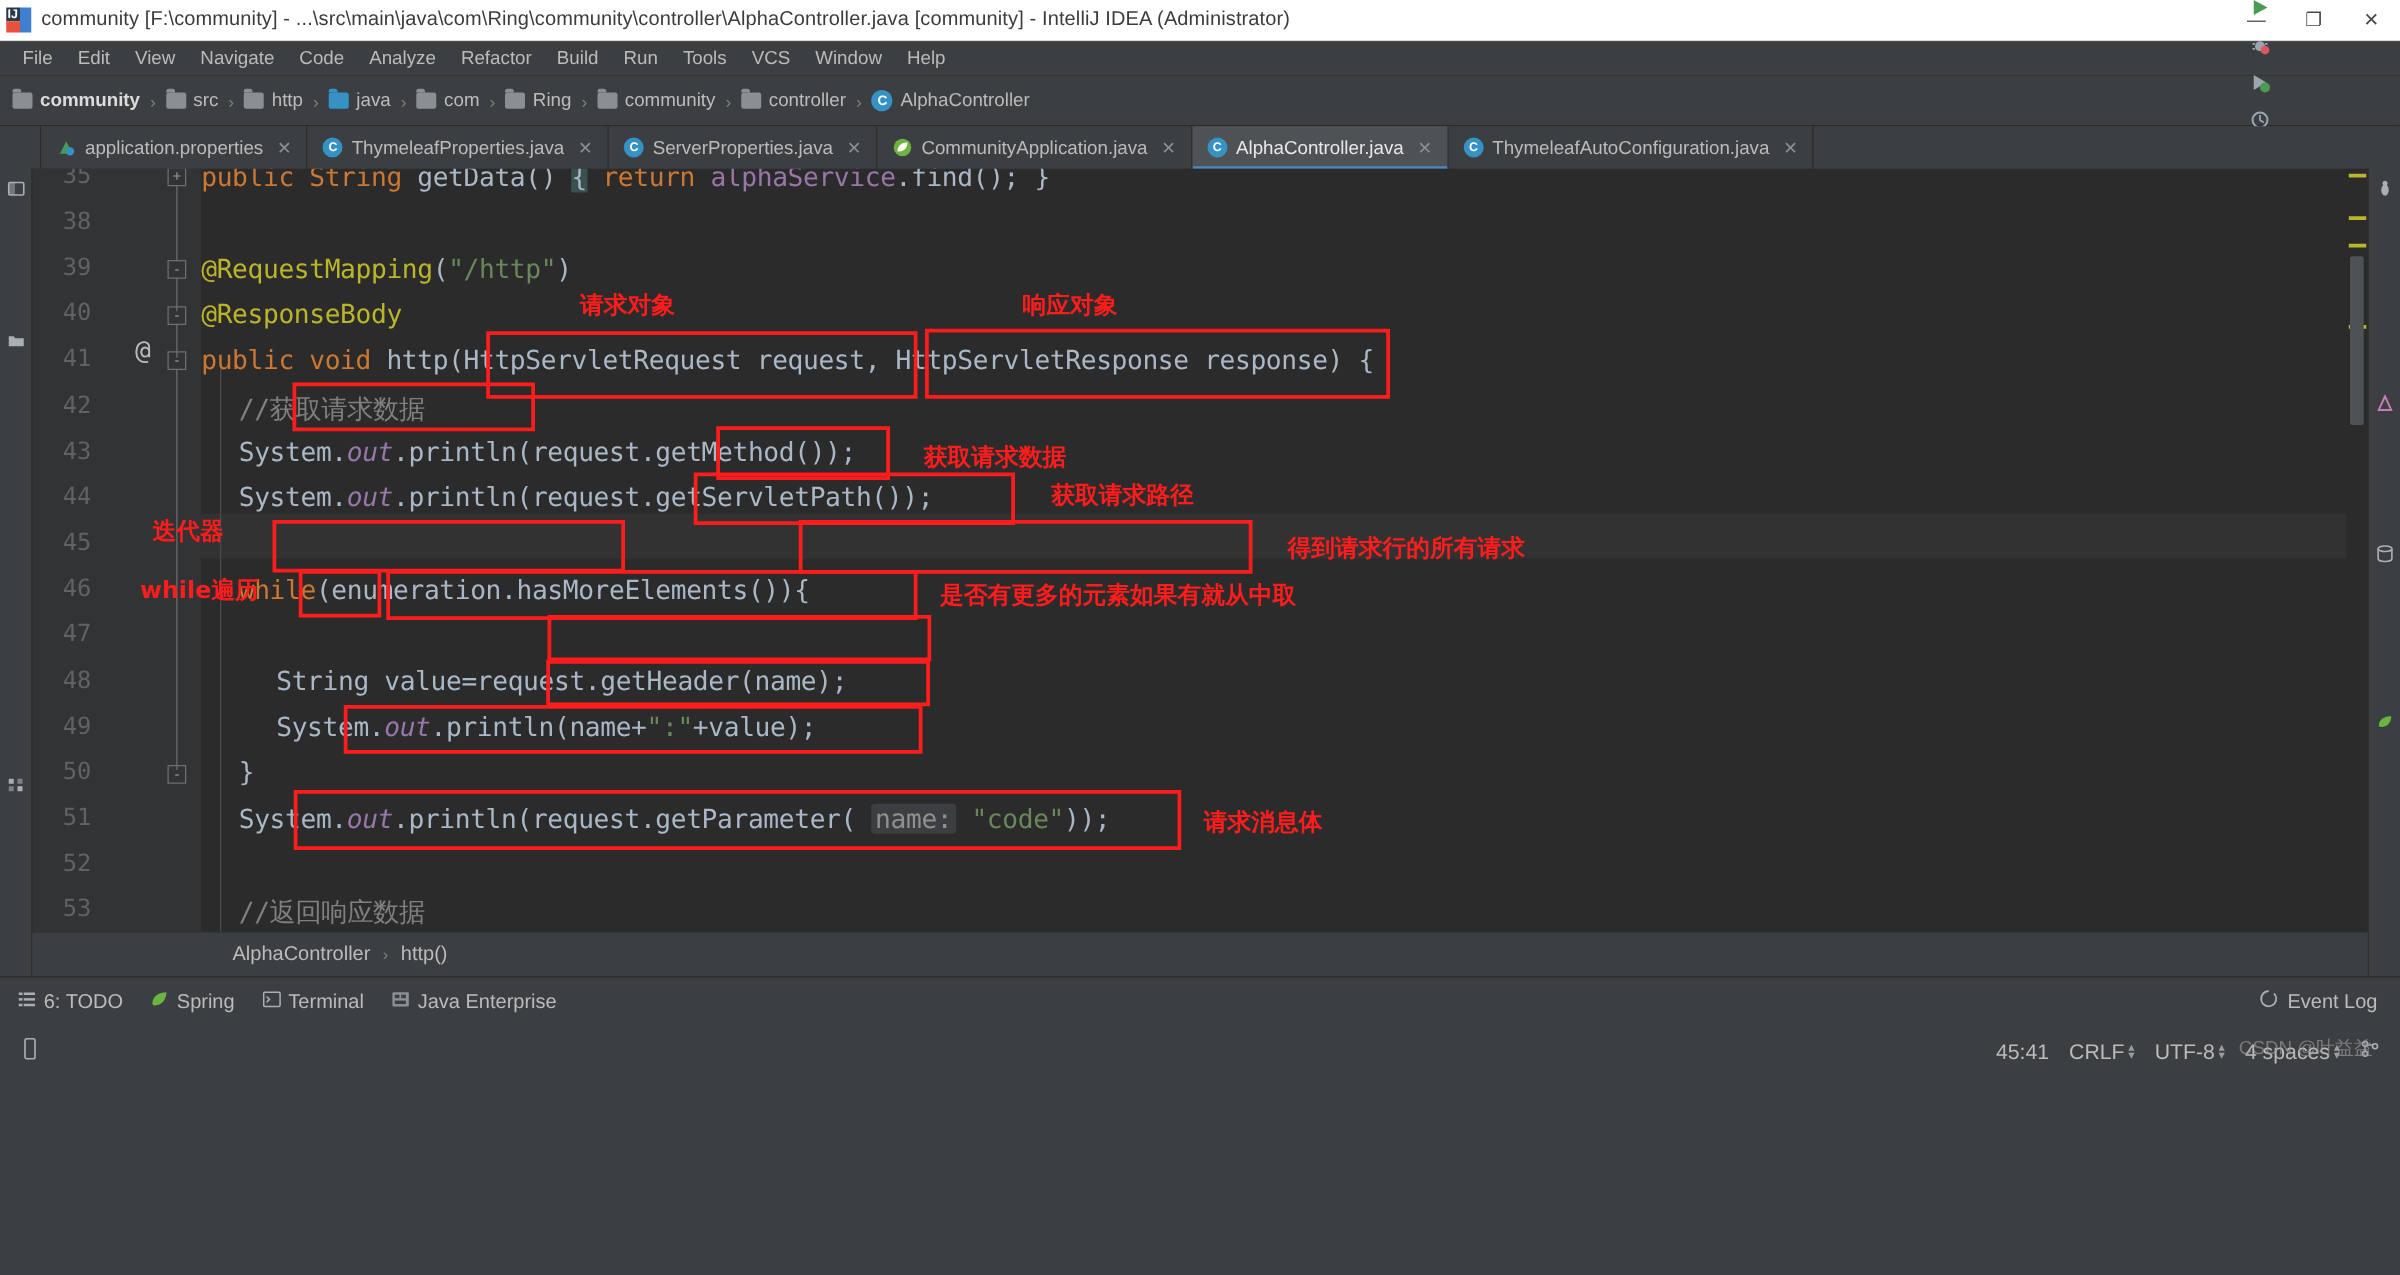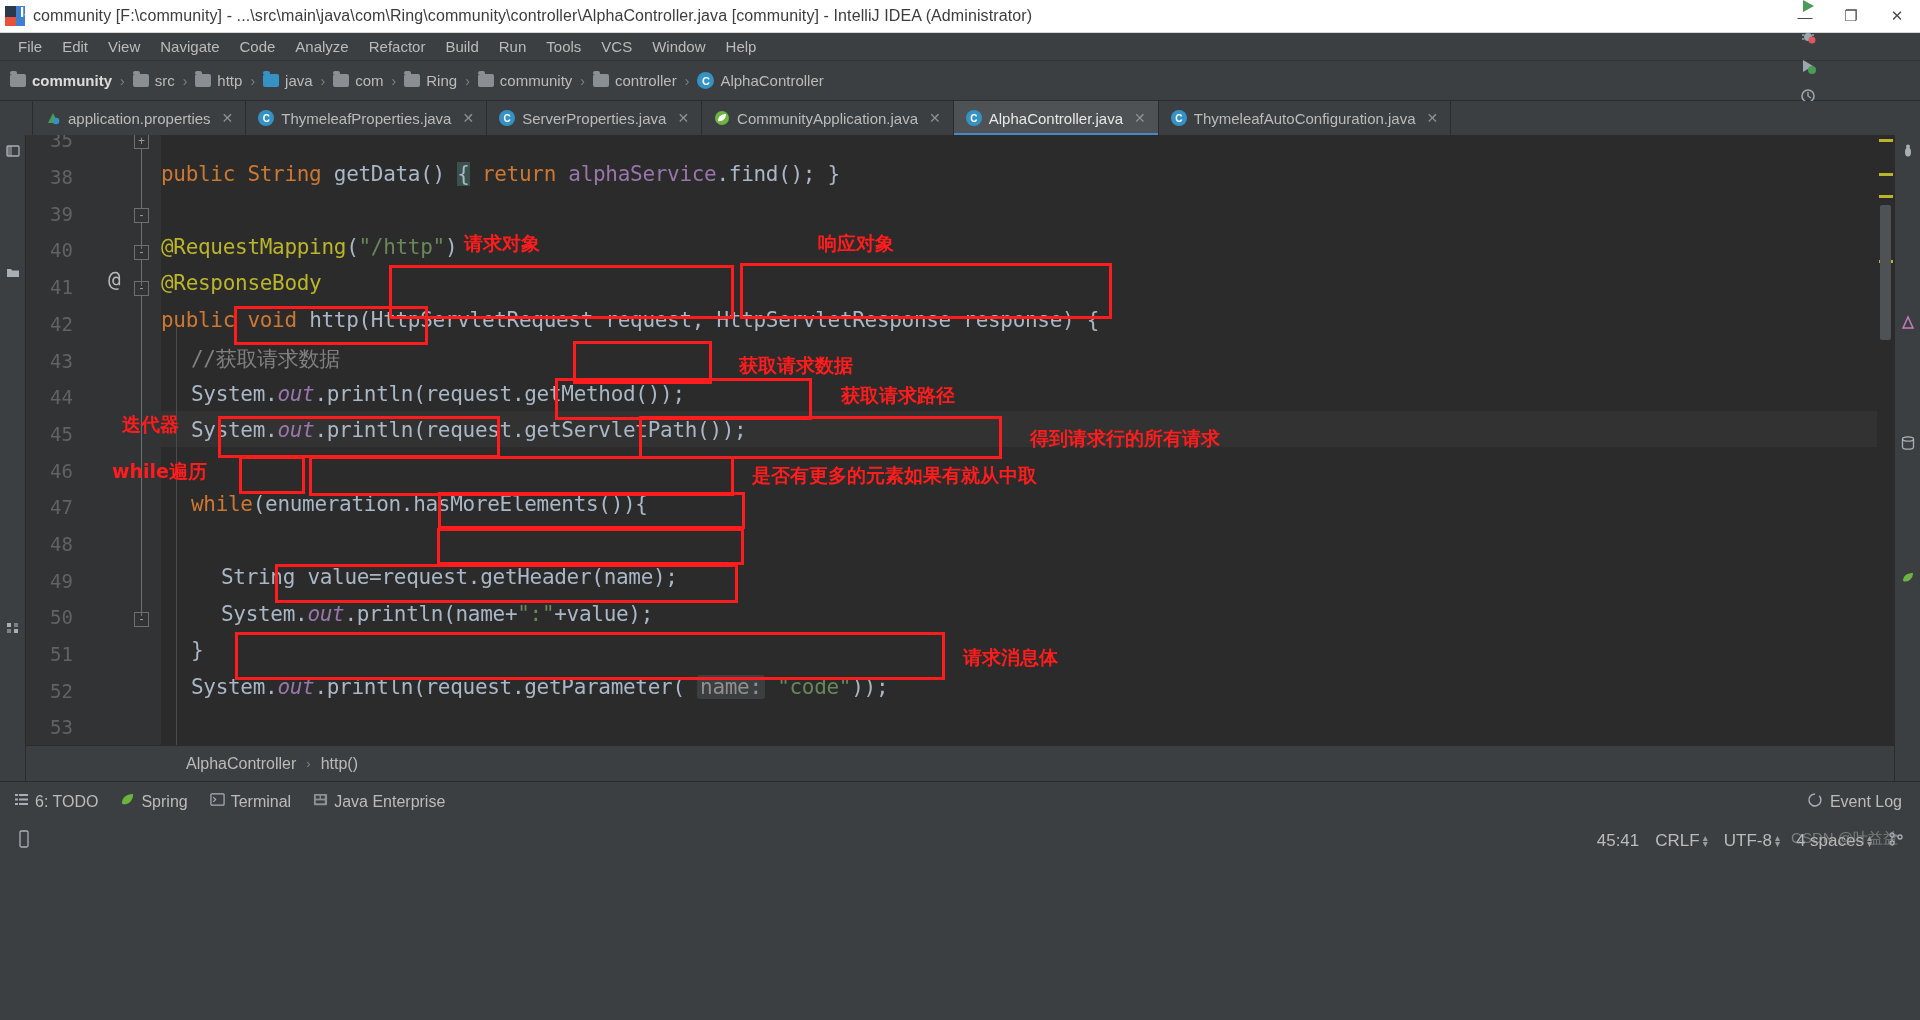--- a/index.html
+++ b/index.html
@@ -18,21 +18,21 @@
     display: flex; align-items: center;
     border-bottom: 1px solid #d6d6d6;
   }
   .tb-icon {
     width: 20px; height: 20px; margin-left: 5px; margin-right: 8px;
     position: relative; flex: none;
   }
   .tb-icon .sq1 { position:absolute; left:0; top:0; width:11px; height:11px; background:#2a3a4a; }
   .tb-icon .sq2 { position:absolute; left:11px; top:0; width:9px; height:20px; background:#3f7fd0; }
   .tb-icon .sq3 { position:absolute; left:0; top:11px; width:11px; height:9px; background:#e8513a; }
-  .tb-icon .ij { position:absolute; left:15px; top:0px; color:#fff; font-size:15px; font-weight:bold; line-height:11px;}
+  .tb-icon .ij { position:absolute; left:1px; top:0px; color:#fff; font-size:10px; font-weight:bold; line-height:11px;}
   .tb-title { color:#3c3c3c; font-size: 16px; letter-spacing: .1px; white-space: nowrap; }
   .tb-win { margin-left:auto; display:flex; height:33px; }
   .tb-btn { width:46px; height:33px; display:flex; align-items:center; justify-content:center;
             color:#4a4a4a; font-size:15px; }
 
   
   .menubar {
     position:absolute; left:0; top:33px; width:1920px; height:28px;
     background:#3c3f41; display:flex; align-items:center; padding-left:8px;
     border-bottom: 1px solid #323232;
@@ -119,21 +119,21 @@
     position:absolute; right:88px; color:#606366; font-size:19px;
     font-family:"DejaVu Sans Mono", monospace; text-align:right; width:40px;
   }
   .fold {
     position:absolute; left:108px; width:15px; height:15px;
     border:1px solid #6d6f70; color:#9a9c9d; font-size:12px; line-height:13px; text-align:center;
     background:#313335;
   }
   .foldline { position:absolute; left:115px; width:1px; background:#6d6f70; }
   .atmark { position:absolute; left:82px; color:#bbbbbb; font-size:21px; font-family:"DejaVu Sans Mono", monospace;}
-  .codearea { position:absolute; left:135px; top:0; right:0; height:610px;margin-top:32px; }
+  .codearea { position:absolute; left:135px; top:0; right:0; height:610px; }
   .line {
     position:absolute; left:0; white-space:pre;
     font-family:"DejaVu Sans Mono", monospace; font-size:21px; color:#a9b7c6;
     letter-spacing:-0.3px;
   }
   .kw  { color:#cc7832; }
   .ann { color:#bbb529; }
   .str { color:#6a8759; }
   .fld { color:#9876aa; }
   .cmt { color:#808080; }
@@ -174,21 +174,21 @@
 
   
   .statusbar {
     position:absolute; left:0; top:821px; width:1920px; height:199px;
     background:#3c3f41;
   }
   .sb-inner {
     position:absolute; left:0; top:0; width:1920px; height:40px;
     display:flex; align-items:center; padding:0 16px;
   }
-  .sb-right { margin-left:auto; display:flex; align-items:center; gap:16px; color:#bbbbbb; font-size:17px;}
+  .sb-right { margin-left:auto; display:flex; align-items:flex-end; gap:16px; color:#bbbbbb; font-size:17px;}
   .sb-right .sel { display:flex; align-items:center; gap:3px; }
   .caret { font-size:10px; color:#9a9c9d; display:flex; flex-direction:column; line-height:6px;}
   .csdn { position:absolute; right:22px; top:8px; color:#9a9c9d; font-size:15px; opacity:.65; }
   .mainfill { position:absolute; left:0; top:40px; width:1920px; height:159px; background:#3c3f41; }
 </style>
 </head>
 <body>
 
 <div class="app">
 

